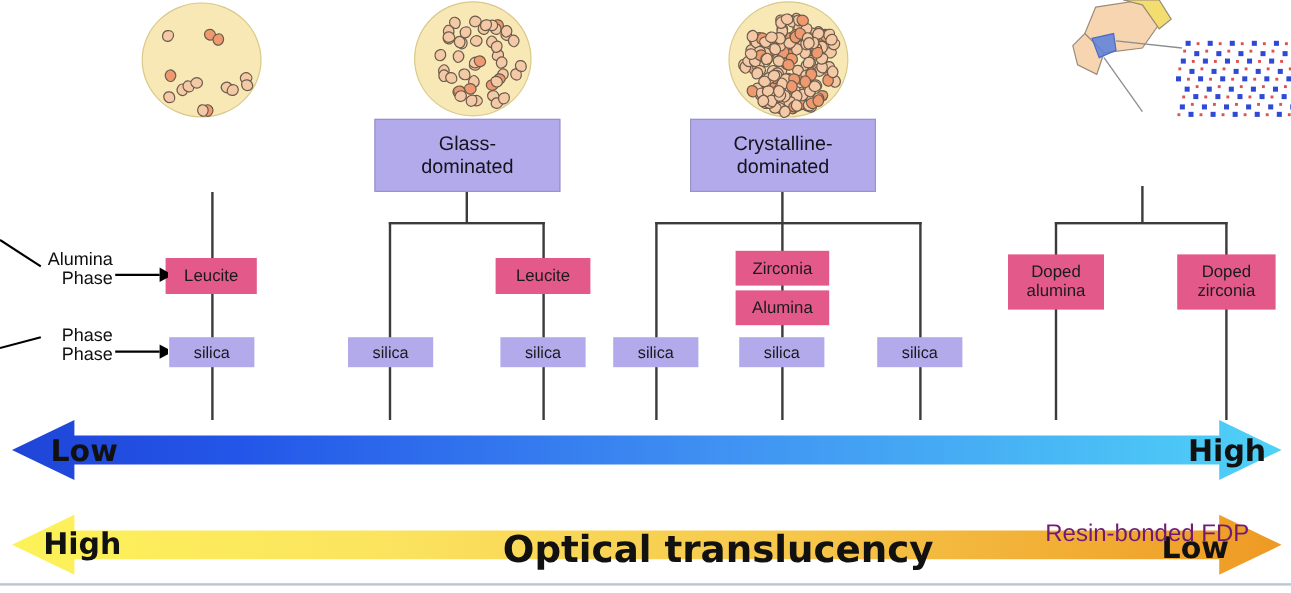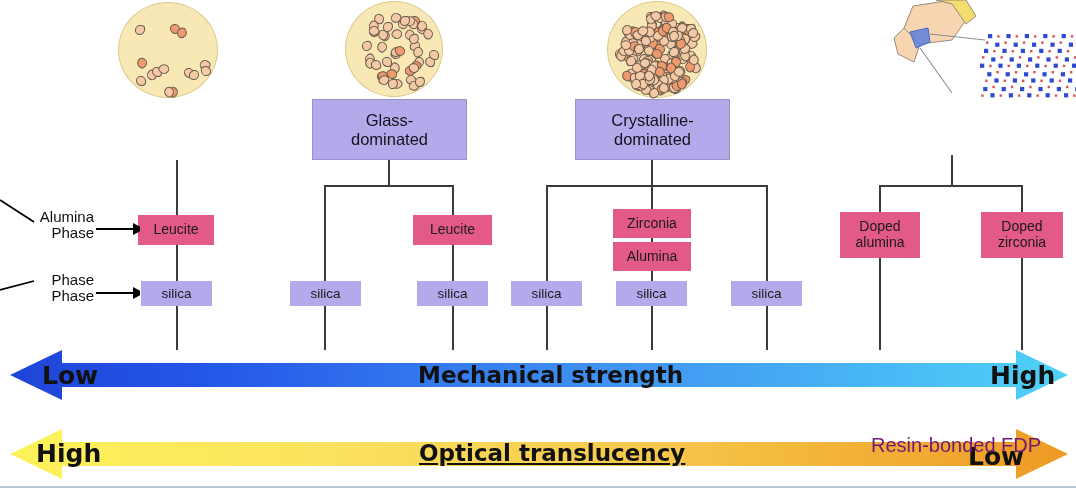--- a/index.html
+++ b/index.html
@@ -591,34 +591,33 @@
       <linearGradient id="gradMech" x1="0" y1="0" x2="1" y2="0">
         <stop offset="0%" stop-color="#1f45d8"></stop>
         <stop offset="18%" stop-color="#2356e8"></stop>
         <stop offset="55%" stop-color="#3f90f2"></stop>
         <stop offset="100%" stop-color="#4fd2f7"></stop>
       </linearGradient>
     </defs>
     <polygon points="0,25 52,0 52,13 1006,13 1006,0 1058,25 1006,50 1006,37 52,37 52,50" fill="url(#gradMech)"></polygon>
   </svg>
   <div class="arrowlabel" style="left:42px;top:361px;font-size:25px;">Low</div>
-  <div class="arrowlabel" style="left:418px;top:362px;font-size:23px;">Mechanical strength</div>
   <div class="arrowlabel" style="left:990px;top:361px;font-size:25px;">High</div>
 
   <svg class="arrowwrap" style="left:10px;top:428px;" width="1058" height="52">
     <defs>
       <linearGradient id="gradOpt" x1="0" y1="0" x2="1" y2="0">
         <stop offset="0%" stop-color="#fdf259"></stop>
         <stop offset="30%" stop-color="#fbe35f"></stop>
         <stop offset="62%" stop-color="#f6c64a"></stop>
         <stop offset="100%" stop-color="#ee9a24"></stop>
       </linearGradient>
     </defs>
     <polygon points="0,26 52,1 52,14 1006,14 1006,1 1058,26 1006,51 1006,38 52,38 52,51" fill="url(#gradOpt)"></polygon>
   </svg>
   <div class="arrowlabel" style="left:36px;top:439px;font-size:25px;">High</div>
-  <div class="arrowlabel" style="left:419px;top:440px;font-size:23px;text-decoration:underline;">Optical translucency</div>
+  <div class="arrowlabel" style="left:419px;top:440px;font-size:31px;">Optical translucency</div>
   <div class="arrowlabel" style="left:968px;top:442px;font-size:25px;">Low</div>
 
   <div class="overlay" style="left:871px;top:434px;font-size:20px;">Resin-bonded FDP</div>
 
   <div class="bottomrule" style="top:486px;"></div>
 </div>
 
 </body></html>

